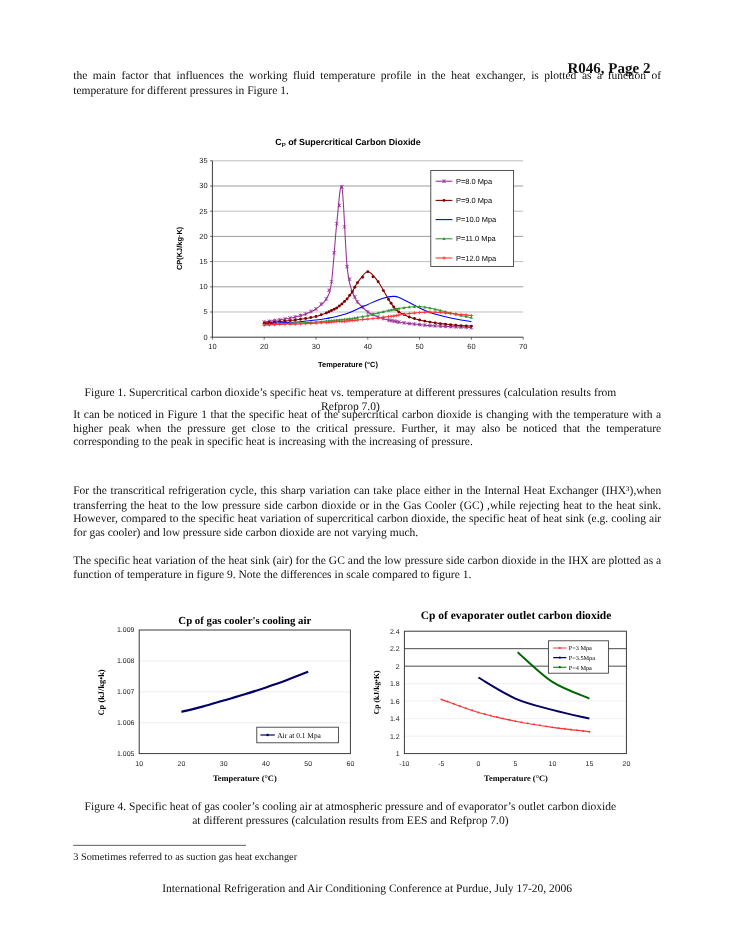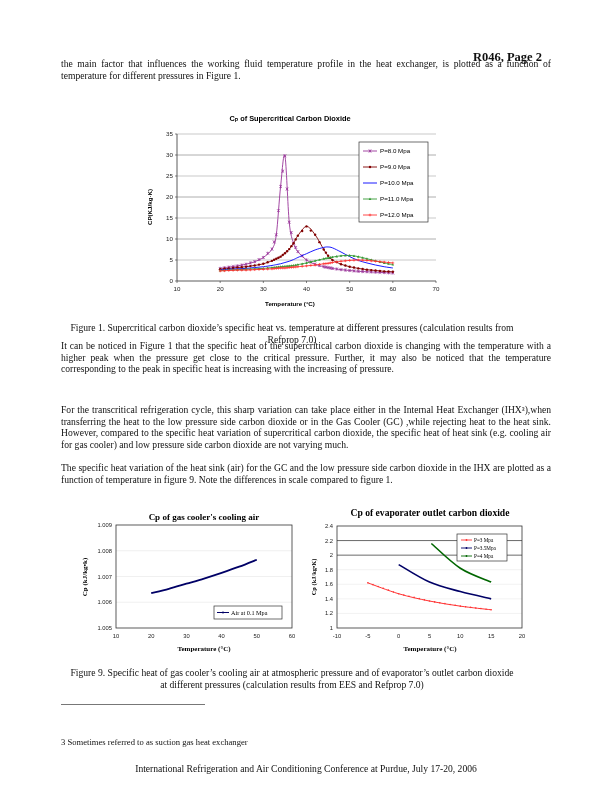--- a/index.html
+++ b/index.html
@@ -3,22 +3,22 @@
 <meta charset="utf-8">
 <style>
   html, body { margin: 0; padding: 0; background: #ffffff; }
   body { width: 612px; height: 792px; position: relative; overflow: hidden; font-family: "Liberation Serif", "DejaVu Serif", serif; color: #111; }
   .abs { position: absolute; }
   .page-header { right: 70px; top: 50px; font-weight: bold; font-size: 12.5px; text-align: right; }
   .para { left: 61px; width: 490px; font-size: 9.6px; line-height: 11.6px; text-align: justify; }
   .para.j-last { text-align-last: left; }
   .caption { left: 47px; width: 490px; font-size: 9.6px; line-height: 11.6px; text-align: center; }
   .footnote-rule { left: 61px; top: 704px; width: 144px; height: 0; border-top: 1px solid #777; }
-  .footnote { left: 61px; top: 709px; font-size: 8.6px; margin-top: 28px; }
-  .footer { left: 0; width: 612px; top: 735px; text-align: center; font-size: 9.6px; margin-top: 28px; }
+  .footnote { left: 61px; top: 709px; font-size: 8.6px; }
+  .footer { left: 0; width: 612px; top: 735px; text-align: center; font-size: 9.6px; }
   svg text { font-family: "Liberation Sans", "DejaVu Sans", sans-serif; }
   svg .serif { font-family: "Liberation Serif", "DejaVu Serif", serif; }
 </style>
 </head>
 <body>
 
 <div class="abs page-header">R046, Page 2</div>
 
 <div class="abs para j-last" style="top:58px;">the main factor that influences the working fluid temperature profile in the heat exchanger, is plotted as a function of temperature for different pressures in Figure 1.</div>
 
@@ -411,20 +411,20 @@
         <circle cx="466.5" cy="548" r="0.9" fill="#000066"></circle>
         <text x="474" y="550" font-size="5.2" class="serif">P=3.5Mpa</text>
         <line x1="461" x2="472" y1="556" y2="556" stroke="#006600" stroke-width="0.9"></line>
         <circle cx="466.5" cy="556" r="0.9" fill="#006600"></circle>
         <text x="474" y="558" font-size="5.2" class="serif">P=4 Mpa</text>
       </g>
   </g>
 </svg>
 
 <div class="abs caption" style="top:667px;">
-  <div>Figure 9. Specific heat of gas cooler’s cooling air at atmospheric pressure and of evaporator’s outlet carbon dioxide</div>
+  <div>Figure 4. Specific heat of gas cooler’s cooling air at atmospheric pressure and of evaporator’s outlet carbon dioxide</div>
   <div>at different pressures (calculation results from EES and Refprop 7.0)</div>
 </div>
 
 <div class="abs footnote-rule"></div>
 <div class="abs footnote">3 Sometimes referred to as suction gas heat exchanger</div>
 
 <div class="abs footer">International Refrigeration and Air Conditioning Conference at Purdue, July 17-20, 2006</div>
 
 </body></html>

